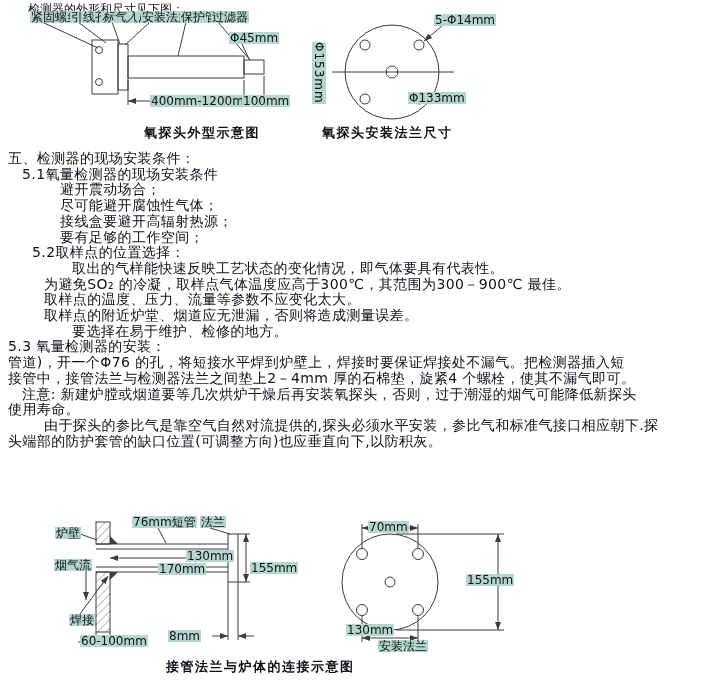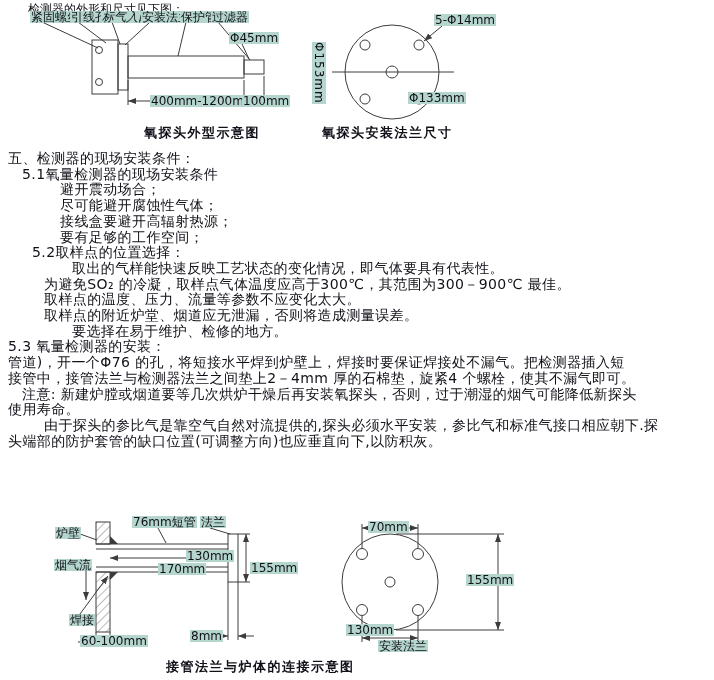--- a/index.html
+++ b/index.html
@@ -184,21 +184,21 @@
     </svg>
     <span class="dlabel hl" style="left:27px; top:13px;">炉壁</span>
     <span class="dlabel hl" style="left:104px; top:2px;">76mm短管</span>
     <span class="dlabel hl" style="left:172px; top:2px;">法兰</span>
     <span class="dlabel hl" style="left:26px; top:45px;">烟气流</span>
     <span class="dlabel hl" style="left:158px; top:36px;">130mm</span>
     <span class="dlabel hl" style="left:130px; top:49px;">170mm</span>
     <span class="dlabel hl" style="left:222px; top:48px;">155mm</span>
     <span class="dlabel hl" style="left:41px; top:100px;">焊接</span>
     <span class="dlabel hl" style="left:52px; top:121px;">60-100mm</span>
-    <span class="dlabel hl" style="left:162px; top:116px;">8mm</span>
+    <span class="dlabel hl" style="left:140px; top:116px;">8mm</span>
     <span class="dlabel hl" style="left:340px; top:7px;">70mm</span>
     <span class="dlabel hl" style="left:318px; top:110px;">130mm</span>
     <span class="dlabel hl" style="left:438px; top:60px;">155mm</span>
     <span class="dlabel hl" style="left:350px; top:126px;">安装法兰</span>
   </div>
   <div class="caption" style="left:166px; top:658px;">接管法兰与炉体的连接示意图</div>
 
 </div>
 
 </body></html>

